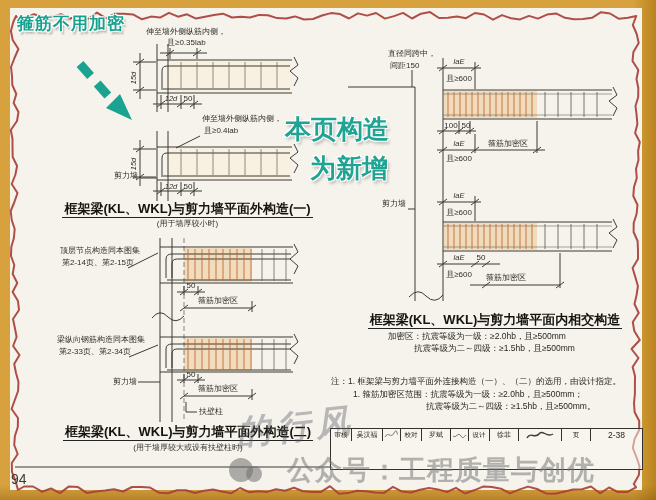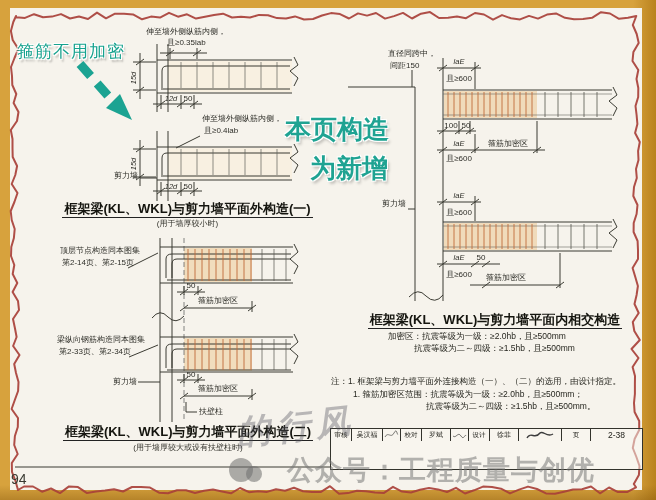--- a/index.html
+++ b/index.html
@@ -5,21 +5,21 @@
   html,body{margin:0;padding:0}
   .stage{position:relative;width:656px;height:500px;overflow:hidden;
     font-family:"Liberation Sans","DejaVu Sans",sans-serif;
     background:linear-gradient(180deg,rgba(0,0,0,0) 97%,rgba(120,75,5,.35) 100%),
                linear-gradient(90deg,#d7a23d 0,#d7a23d 96.5%,#b9821e 100%);}
   .page{position:absolute;left:10px;top:8px;width:632px;height:482px;background:#f6f3ec;}
   svg.overlay{position:absolute;left:0;top:0;width:656px;height:500px;}
   svg.overlay path,svg.overlay rect{fill:none;stroke:#3b3b33;stroke-width:1}
   svg.overlay text{fill:#2e2e28;stroke:none;font-size:8px;font-family:"Liberation Sans","DejaVu Sans",sans-serif}
   svg.overlay text.dim{font-style:italic;font-size:7.5px}
-  .callout{position:absolute;left:17px;top:40px;font-size:17px;font-weight:normal;color:#16a28e;letter-spacing:1px;
+  .callout{position:absolute;left:17px;top:12px;font-size:17px;font-weight:bold;color:#16a28e;letter-spacing:1px;
     text-shadow:-1px -1px 0 #fff,1px -1px 0 #fff,-1px 1px 0 #fff,1px 1px 0 #fff,2px 3px 2px rgba(0,0,0,.28);}
   .newnote{position:absolute;left:276px;top:110px;font-size:26px;font-weight:bold;color:#1fa392;line-height:1.5;
     text-shadow:-1px -1px 0 #fff,1px -1px 0 #fff,-1px 1px 0 #fff,1px 1px 0 #fff,2px 3px 3px rgba(0,0,0,.25);margin-left:9px;}
   .newnote .l2{padding-left:25px}
   .dtitle{position:absolute;text-align:center;font-weight:bold;font-size:13px;color:#15150f;white-space:nowrap}
   .dtitle span{border-bottom:1.5px solid #222;padding:0 2px 1px}
   .dsub{position:absolute;text-align:center;font-size:8px;color:#33332c;white-space:nowrap}
   .spec{position:absolute;font-size:8.5px;color:#26261f;white-space:nowrap}
   .noteline{position:absolute;font-size:8.5px;color:#26261f;white-space:nowrap}
   .tblock{position:absolute;left:330px;top:428px;width:311px;height:40px;border:1.6px solid #33332c;color:#1c1c16;background:rgba(250,247,240,.5)}

